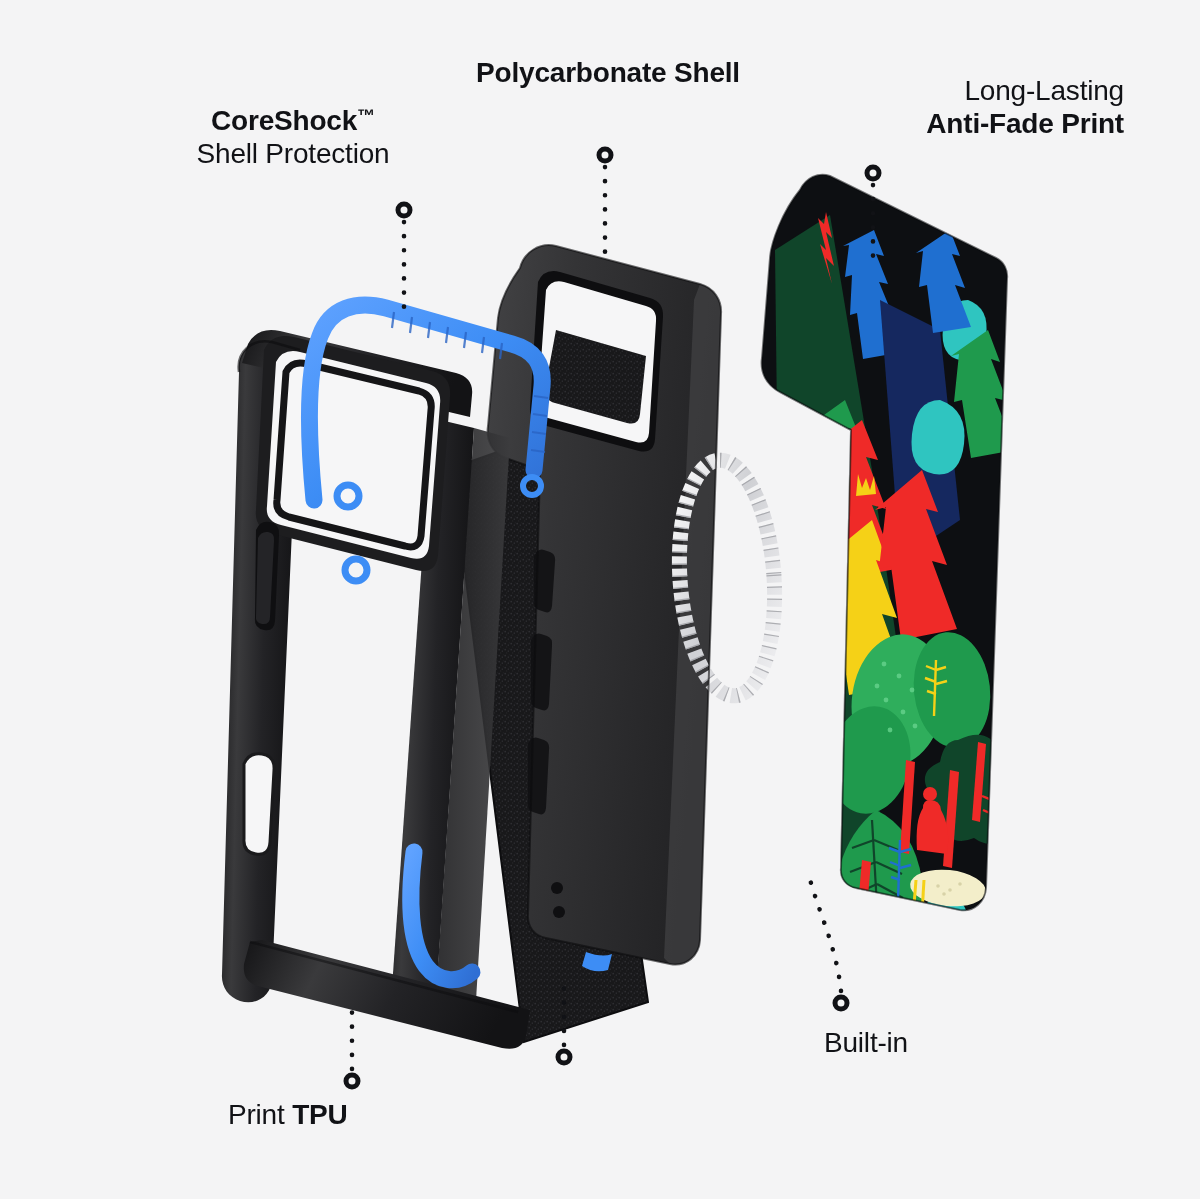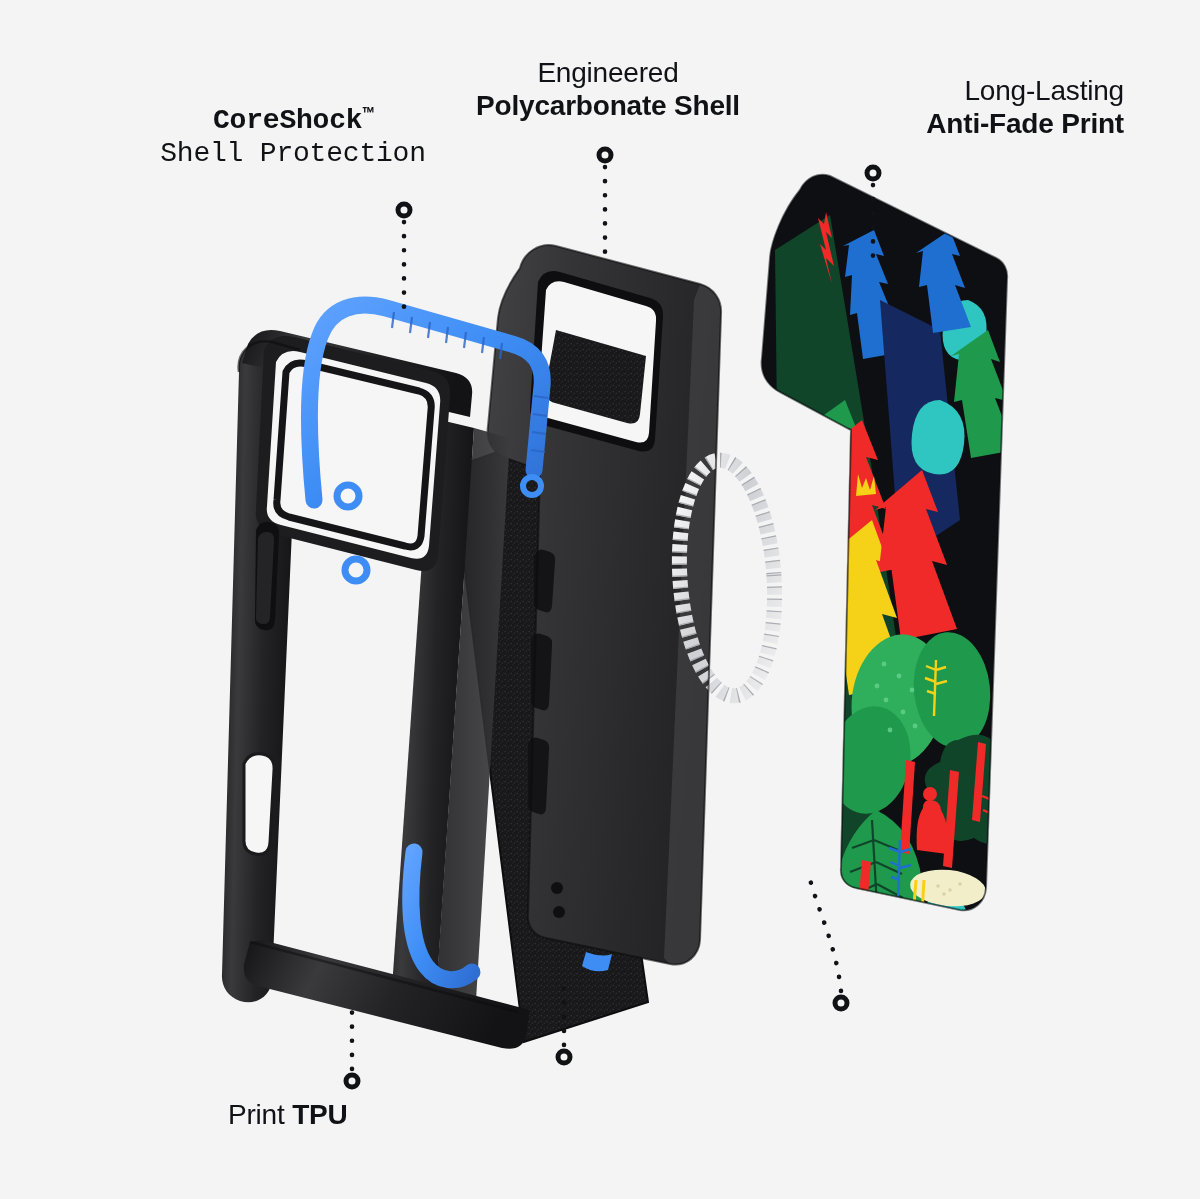--- a/index.html
+++ b/index.html
@@ -31,21 +31,21 @@
     position: absolute;
     line-height: 1.18;
     white-space: nowrap;
     font-size: 28px;
     letter-spacing: -0.2px;
   }
   .callout .ln { display: block; }
   .callout .light { font-weight: 400; }
   .callout .bold  { font-weight: 700; }
 
-  .c-coreshock { left: 150px; top: 104px; text-align: center; width: 286px; font-family: Liberation Mono, monospace; }
+  .c-coreshock { left: 150px; top: 104px; text-align: center; width: 286px; }
   .c-polycarb  { left: 430px; top: 56px;  text-align: center; width: 356px; }
   .c-antifade  { left: 862px; top: 74px;  text-align: right; width: 262px; }
   .c-tpu       { left: 228px; top: 1098px; text-align: left; }
   .c-microfibre{ left: 434px; top: 1077px; text-align: left; }
   .c-n52       { left: 752px; top: 1026px; text-align: center; width: 228px; }
 
   .callout .tm { font-size: 18px; vertical-align: 8px; font-weight: 700; }
 </style>
 </head>
 <body>
@@ -461,30 +461,30 @@
       </g>
     </g>
   </svg>
 
   <div class="callout c-coreshock">
     <span class="ln bold"><span>CoreShock</span><span class="tm">™</span></span>
     <span class="ln light">Shell Protection</span>
   </div>
 
   <div class="callout c-polycarb">
-    <span class="ln light">Engineered</span>
     <span class="ln bold">Polycarbonate Shell</span>
   </div>
 
   <div class="callout c-antifade">
     <span class="ln light">Long-Lasting</span>
     <span class="ln bold">Anti-Fade Print</span>
   </div>
 
   <div class="callout c-tpu">
     <span class="ln"><span class="light">Print </span><span class="bold">TPU</span></span>
   </div>
 
 
   <div class="callout c-n52">
+    <span class="ln light">Built-in</span>
   </div>
 
 </div>
 
 </body></html>

